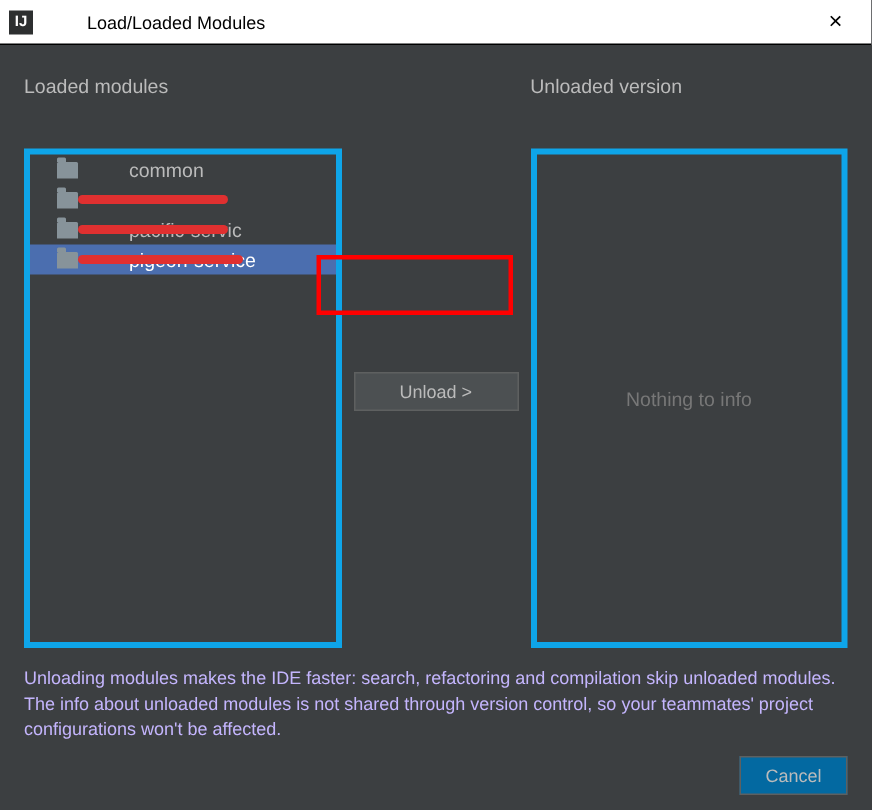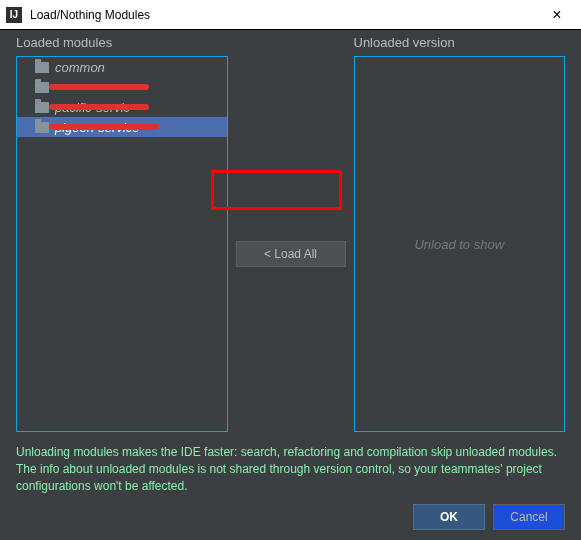--- a/index.html
+++ b/index.html
@@ -1,15 +1,15 @@
 <!DOCTYPE html>
 <html><head>
 <meta charset="utf-8">
 <style>
-  * { box-sizing: border-box; margin: 0; padding: 0; }
+  * { box-sizing: border-box; margin: 0; padding: 0; gap: 28px; }
   body {
     font-family: "Segoe UI", Arial, sans-serif;
     font-size: 13px;
     background: #3c3f41;
     color: #bbbbbb;
     width: 581px;
     height: 540px;
     overflow: hidden;
   }
   .titlebar {
@@ -33,21 +33,21 @@
     margin-right: 8px;
   }
   .titlebar .title { flex: 1; font-size: 12px; }
   .titlebar .close {
     width: 40px; height: 30px;
     display: flex; align-items: center; justify-content: center;
     font-size: 16px; color: #000;
     cursor: pointer;
   }
   .content {
-    padding: 5px 16px 8px 16px;
+    padding: 20px 16px 8px 16px;
     display: flex;
     gap: 8px;
     height: 410px;
   }
   .col-label {
     font-size: 13px;
     color: #bbbbbb;
     margin-bottom: 6px;
   }
   .left, .right {
@@ -59,24 +59,23 @@
     width: 110px;
     display: flex;
     flex-direction: column;
     justify-content: center;
     gap: 10px;
     padding-top: 40px;
   }
   .listbox {
     flex: 1;
     background: #3c3f41;
-    border: 1px solid #0ea5e9;
+    border: 4px solid #0ea5e9;
     overflow: hidden;
     position: relative;
-    font-style: italic;
   }
   .tree-item {
     display: flex;
     align-items: center;
     height: 20px;
     padding-left: 18px;
     color: #bbbbbb;
     font-size: 13px;
     position: relative;
   }
@@ -124,52 +123,52 @@
     justify-content: center;
   }
   .highlight-box {
     position: absolute;
     border: 3px solid #ff0000;
     pointer-events: none;
   }
   .hint {
     padding: 4px 16px 10px 16px;
     font-size: 12px;
-    color: #86efac;
+    color: #c4b5fd;
     line-height: 1.4;
   }
   .footer {
     display: flex;
     justify-content: flex-end;
     gap: 8px;
     padding: 0 16px 12px 16px;
   }
   .footer button {
     height: 26px;
     width: 72px;
     font-size: 12px;
     cursor: pointer;
     border: 1px solid #5e6060;
-    background: #1d4ed8;
+    background: #0369a1;
     color: #bbbbbb;
   }
   .footer button.primary {
     background: #365880;
     border: 1px solid #4a708b;
     color: #ffffff;
     font-weight: 600;
   }
   .underline-first::first-letter { text-decoration: underline; }
 </style>
 </head>
 <body>
 
 <div class="titlebar">
   <span class="app-icon">IJ</span>
-  <span class="title">Load/Nothing Modules</span>
+  <span class="title">Load/Loaded Modules</span>
   <span class="close">×</span>
 </div>
 
 <div class="content" style="position:relative;">
 
   <div class="left">
     <div class="col-label">Loaded modules</div>
     <div class="listbox">
       <div class="tree-item">
         <span class="folder-icon"></span>
@@ -187,31 +186,30 @@
       </div>
       <div class="tree-item selected">
         <span class="folder-icon"></span>
         <span>pigeon-service</span>
         <span class="redact" style="left:32px; width:110px; top:7px;"></span>
       </div>
     </div>
   </div>
 
   <div class="middle">
-    <div class="move-btn">&lt; Load All</div>
+    <div class="move-btn underline-first">Unload &gt;</div>
   </div>
 
   <div class="right">
     <div class="col-label">Unloaded version</div>
     <div class="listbox">
-      <div class="nothing">Unload to show</div>
+      <div class="nothing">Nothing to info</div>
     </div>
   </div>
 
   <div class="highlight-box" style="left:211px; top:140px; width:131px; height:40px;"></div>
 </div>
 
 <div class="hint">Unloading modules makes the IDE faster: search, refactoring and compilation skip unloaded modules. The info about unloaded modules is not shared through version control, so your teammates' project configurations won't be affected.</div>
 
 <div class="footer">
-  <button class="primary">OK</button>
   <button>Cancel</button>
 </div>
 
 </body></html>

